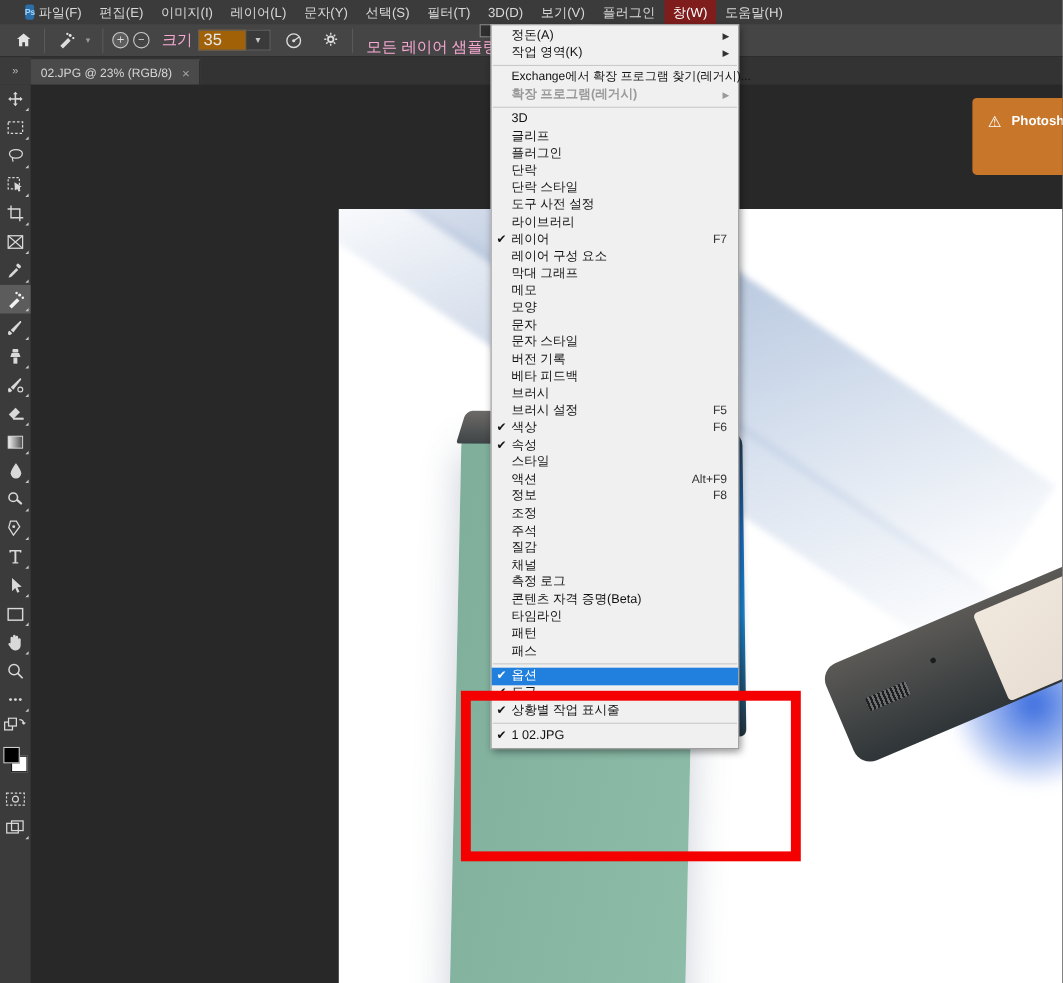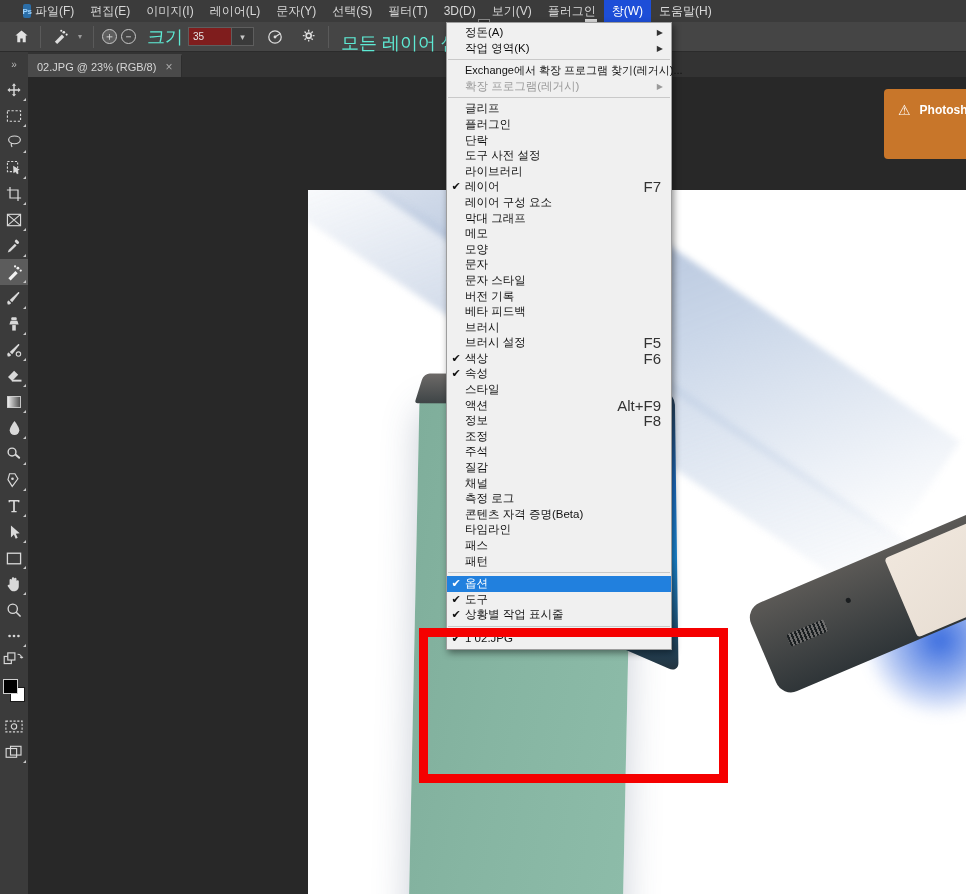--- a/index.html
+++ b/index.html
@@ -21,33 +21,33 @@
     width:22px; height:22px; display:flex; align-items:center; justify-content:center;padding-left:27px;
   }
   #ps-logo .sq {
     width:14px;height:14px;background:#2b6ea8;border-radius:2px;
     color:#9fd4ff;font-size:8px;font-weight:bold;display:flex;align-items:center;justify-content:center;
     letter-spacing:-0.5px;
   }
   .menu-item {
     padding:3px 8px; font-size:12px; color:#d8d8d8; white-space:nowrap; line-height:16px;
   }
-  .menu-item.active { background:#1d4ed8; color:#fff; }
+  .menu-item.active { background:#7f1d1d; color:#fff; }
 
   
   #optionsbar {
     position:absolute; left:0; top:22px; width:966px; height:30px;
     background:#454545; display:flex; align-items:center; border-bottom:1px solid #2b2b2b;
   }
   .opt-sep { width:1px;height:22px;background:#5a5a5a;margin:0 6px; }
   .ob-icon { width:26px;height:26px;display:flex;align-items:center;justify-content:center;color:#e0e0e0; }
-  .ob-label { font-size:18px;color:#5eead4;padding:0 5px;white-space:nowrap; }
+  .ob-label { font-size:14px;color:#f9a8d4;padding:0 5px;white-space:nowrap; }
   .ob-num {
-    background:#7f1d1d;border:1px solid #5e5e5e;width:44px;height:19px;
-    color:#e6e6e6;font-size:10px;display:flex;align-items:center;padding-left:4px;
+    background:#a16207;border:1px solid #5e5e5e;width:44px;height:19px;
+    color:#e6e6e6;font-size:15px;display:flex;align-items:center;padding-left:4px;
   }
   .ob-drop {
     background:#3a3a3a;border:1px solid #5e5e5e;border-left:none;width:22px;height:19px;
     display:flex;align-items:center;justify-content:center;color:#c8c8c8;font-size:9px;
   }
   .ob-check {
     width:12px;height:12px;border:1px solid #8a8a8a;background:#2f2f2f;
     display:inline-flex;align-items:center;justify-content:center;margin-right:5px;
     font-size:9px;color:#fff;
   }
@@ -149,25 +149,25 @@
     position:absolute; left:446px; top:22px; width:226px;
     background:#f0f0f0; color:#111; border:1px solid #9d9d9d;
     font-size:11.5px; padding:2px 0; box-shadow:2px 3px 7px rgba(0,0,0,0.45);
   }
   .mi {
     height:15.6px; display:flex; align-items:center; position:relative;
     padding:0 6px 0 0; white-space:nowrap; line-height:15.6px;
   }
   .mi .chk { width:18px; text-align:center; font-size:11px; color:#111; flex:0 0 18px; }
   .mi .lbl { flex:1 1 auto; font-size:11.5px; }
-  .mi .accel { font-size:15px; color:#333; padding-right:4px; }
+  .mi .accel { font-size:11px; color:#333; padding-right:4px; }
   .mi .arrow { font-size:8px; color:#333; padding-right:2px; }
   .mi.sel { background:#2180de; color:#fff; }
   .mi.sel .chk, .mi.sel .accel { color:#fff; }
-  .mi.disabled .lbl { color:#9a9a9a; }
+  .mi.disabled .lbl { color:#9a9a9a;font-weight:bold; }
   .mi.disabled .arrow { color:#9a9a9a; }
   .mi-sep { height:1px;background:#c9c9c9;margin:3px 1px; }
 
   
   #ps-alert {
     position:absolute; left:884px; top:89px; width:130px; height:70px;
     background:#c8762a; border-radius:4px; display:flex; align-items:flex-start;
     padding:14px 0 0 14px; color:#fff; font-size:12px; font-weight:bold; gap:9px;
   }
   #ps-alert .warn { font-size:14px; line-height:1; }
@@ -479,31 +479,41 @@
     <div class="mi disabled">
       <span class="chk"></span>
       <span class="lbl">확장 프로그램(레거시)</span>
       <span class="arrow">▶</span>
     </div>
   </div>
   <div class="mi-sep"></div>
   <div>
     <div class="mi">
         <span class="chk"></span>
+        <span class="lbl">3D</span>
+        <span class="accel"></span>
+      </div>
+    <div class="mi">
+        <span class="chk"></span>
         <span class="lbl">글리프</span>
         <span class="accel"></span>
       </div>
     <div class="mi">
         <span class="chk"></span>
         <span class="lbl">플러그인</span>
         <span class="accel"></span>
       </div>
     <div class="mi">
         <span class="chk"></span>
         <span class="lbl">단락</span>
+        <span class="accel"></span>
+      </div>
+    <div class="mi">
+        <span class="chk"></span>
+        <span class="lbl">단락 스타일</span>
         <span class="accel"></span>
       </div>
     <div class="mi">
         <span class="chk"></span>
         <span class="lbl">도구 사전 설정</span>
         <span class="accel"></span>
       </div>
     <div class="mi">
         <span class="chk"></span>
         <span class="lbl">라이브러리</span>
@@ -619,26 +629,26 @@
         <span class="lbl">콘텐츠 자격 증명(Beta)</span>
         <span class="accel"></span>
       </div>
     <div class="mi">
         <span class="chk"></span>
         <span class="lbl">타임라인</span>
         <span class="accel"></span>
       </div>
     <div class="mi">
         <span class="chk"></span>
+        <span class="lbl">패턴</span>
+        <span class="accel"></span>
+      </div>
+    <div class="mi">
+        <span class="chk"></span>
         <span class="lbl">패스</span>
-        <span class="accel"></span>
-      </div>
-    <div class="mi">
-        <span class="chk"></span>
-        <span class="lbl">패턴</span>
         <span class="accel"></span>
       </div>
   </div>
   <div class="mi-sep"></div>
   <div>
     <div class="mi sel">
         <span class="chk">✔</span>
         <span class="lbl">옵션</span>
       </div>
     <div class="mi">

